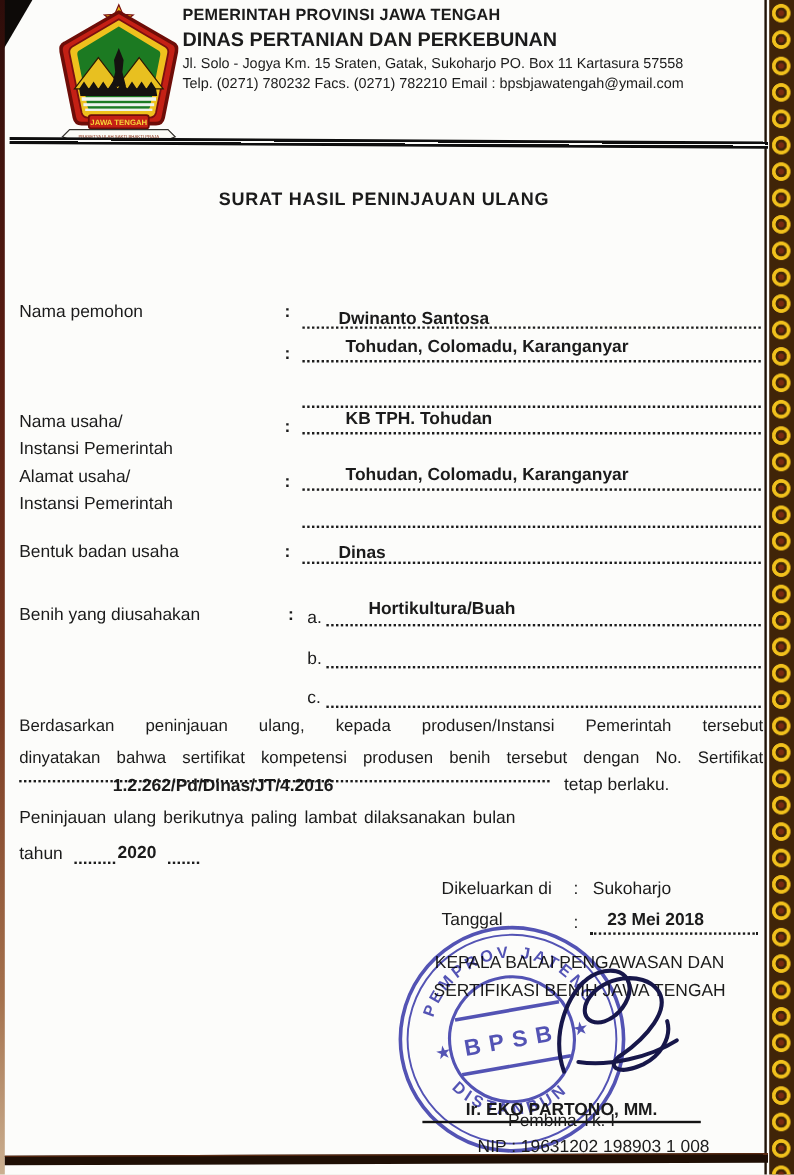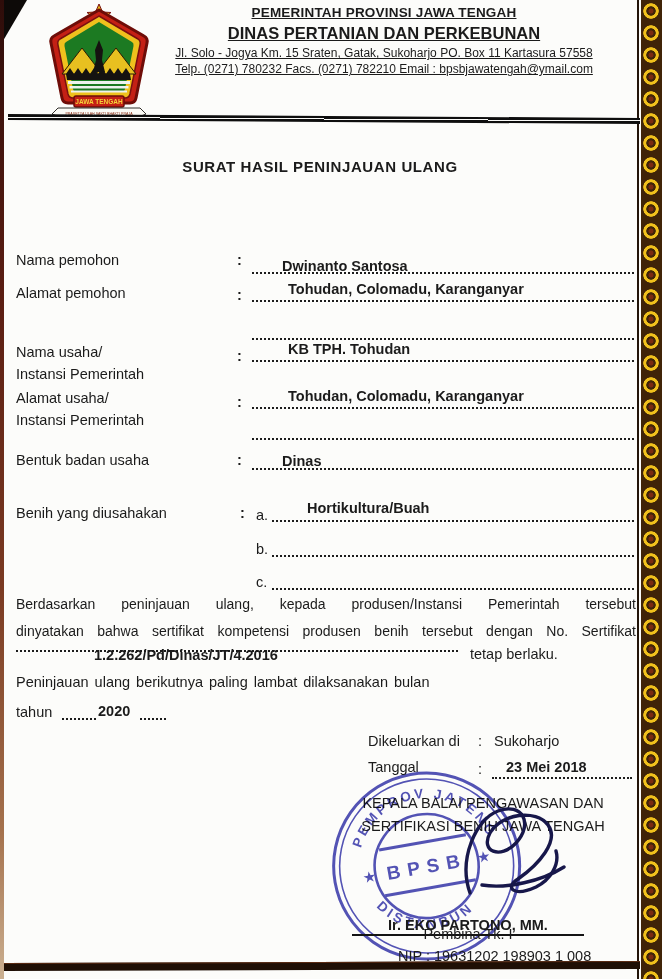--- a/index.html
+++ b/index.html
@@ -16,21 +16,21 @@
     background:linear-gradient(to bottom,#2e0d0a 0%,#5a1d12 30%,#7a3a22 60%,#a5724d 85%,#cbb091 100%);}
   .batik-line{top:0;right:23px;width:2px;height:100%;background:#221409;}
   .batik{top:0;right:0;width:21px;height:100%;background-color:#402408;
     background-image:
       radial-gradient(circle at 10px 11px, #7a2a10 0 2.2px, rgba(0,0,0,0) 2.8px),
       radial-gradient(circle at 10px 11px, rgba(0,0,0,0) 4.4px, #f1c11c 5px, #f1c11c 7.4px, rgba(0,0,0,0) 8px);
     background-size:21px 22px;}
   .bottom-bar{left:4px;bottom:9px;width:636px;height:7px;background:#1f0f05;
     border-top:1px solid #5a2a12;transform:rotate(-0.2deg);}
   
-  .hgroup{left:140px;top:5px;width:488px;text-align:center;line-height:1.15;text-decoration:underline;}
+  .hgroup{left:152px;top:5px;width:488px;text-align:left;line-height:1.15;}
   .h-gov{font-size:13.5px;font-weight:bold;letter-spacing:.2px;}
   .h-dept{font-size:16.5px;font-weight:bold;margin-top:3px;}
   .h-office{font-size:20px;font-weight:bold;margin-top:4px;letter-spacing:.2px;}
   .h-addr{font-size:12px;margin-top:5px;}
   .h-contact{font-size:12px;margin-top:2px;}
   .rule{left:8px;top:116px;width:632px;height:6px;transform:rotate(0.35deg);
     background:linear-gradient(to bottom,#0e0e0e 0 2.5px,#fafaf8 2.5px 3.5px,#0e0e0e 3.5px 6px);}
   
   .doc-title{left:0;top:158px;width:640px;text-align:center;font-size:15px;font-weight:bold;letter-spacing:.6px;}
   .t{font-size:14.5px;}
@@ -85,21 +85,20 @@
   <div class="abs rule"></div>
 
   <div class="abs doc-title">SURAT HASIL PENINJAUAN ULANG</div>
 
   <div class="abs t lbl" style="top:252px">Nama pemohon</div>
   <div class="abs t b colon" style="top:252px">:</div>
   <div class="abs fill" style="top:252px">
     <span class="val" style="left:30px;bottom:-2px">Dwinanto Santosa</span>
   </div>
 
-  <div class="abs t lbl" style="top:285px">Alamat pemohon</div>
   <div class="abs t b colon" style="top:287px">:</div>
   <div class="abs fill" style="top:280px">
     <span class="val" style="left:36px;bottom:3px">Tohudan, Colomadu, Karanganyar</span>
   </div>
   <div class="abs fill" style="top:318px"></div>
 
   <div class="abs t lbl" style="top:344px">Nama usaha/</div>
   <div class="abs t lbl" style="top:366px">Instansi Pemerintah</div>
   <div class="abs t b colon" style="top:348px">:</div>
   <div class="abs fill" style="top:340px">

